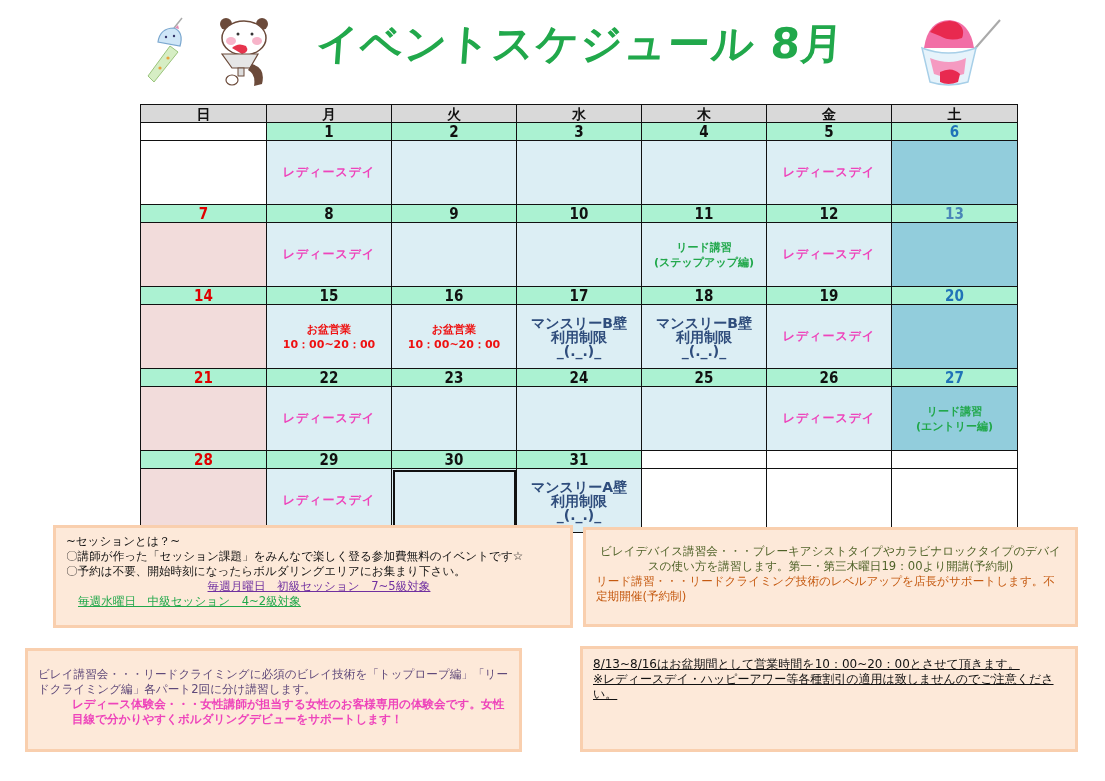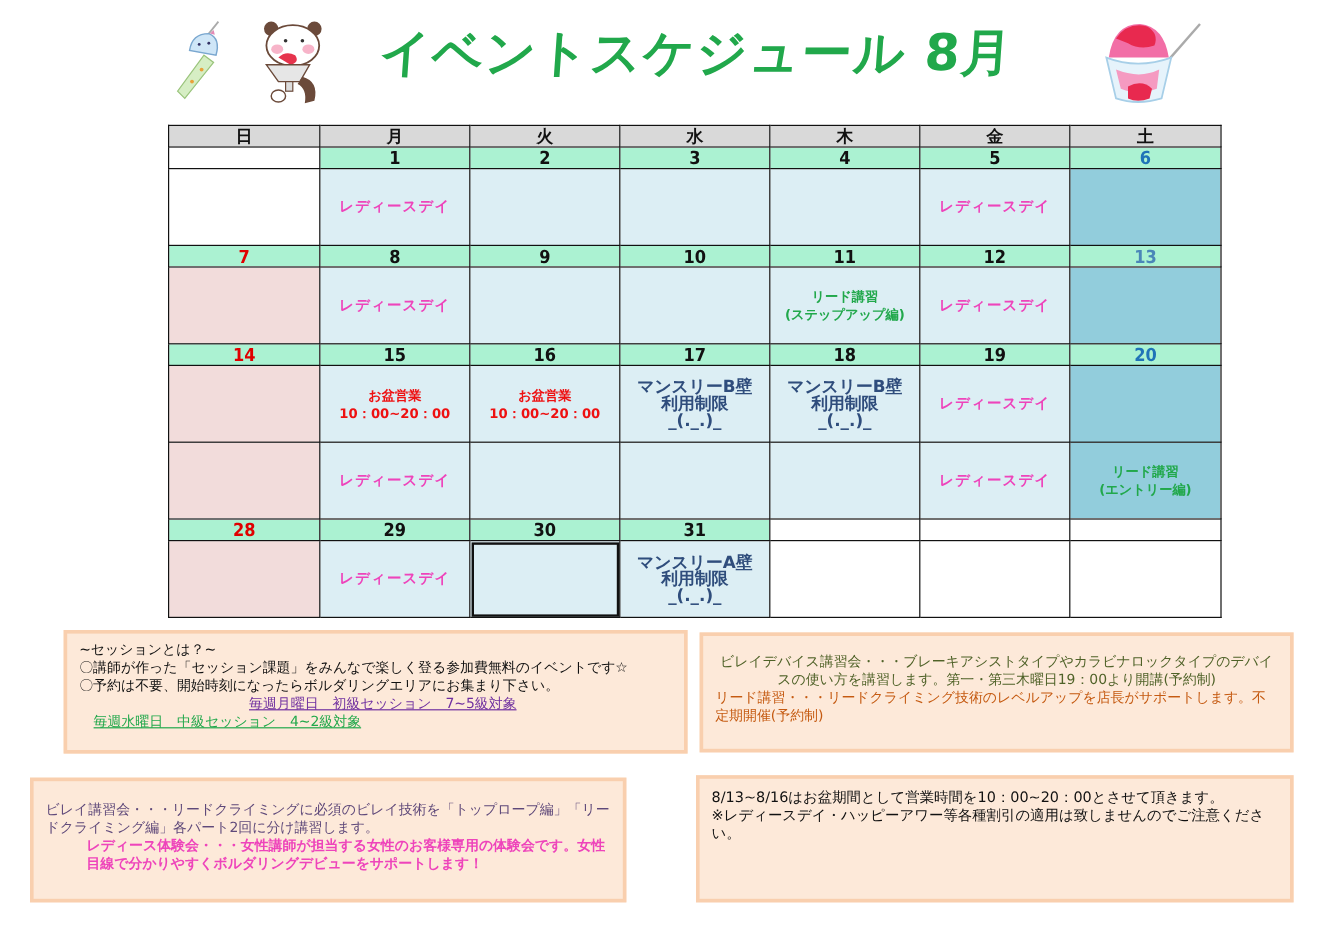--- a/index.html
+++ b/index.html
@@ -54,21 +54,21 @@
   .n2 { left: 583px; top: 527px; width: 495px; height: 100px; padding-top: 14px; }
   .n3 { left: 25px; top: 648px; width: 497px; height: 104px; padding-top: 16px; }
   .n4 { left: 580px; top: 646px; width: 498px; height: 106px; padding-top: 8px; }
   .n1 .l { display: block; }
   .n1 .link1 { color: #7030a0; text-decoration: underline; padding-left: 12px; text-align: center; }
   .n1 .link2 { color: #21a84b; text-decoration: underline; padding-left: 12px; }
   .belay-device { color: #4f6228; text-align: center; }
   .lead-course { color: #c55a11; }
   .belay-course { color: #5f497a; font-weight: normal; }
   .ladies-exp { color: #ee44bb; font-weight: bold; margin-left: 34px; }
-  .n4 span { color: #111; font-size: 12px; }
+  .n4 span { color: #111; text-decoration: underline; font-size: 12px; }
 </style>
 </head>
 <body>
 
 <svg class="illus" style="left:144px;top:14px;" width="50" height="72" viewBox="0 0 50 72">
   <line x1="38" y1="4" x2="30" y2="14" stroke="#aaa" stroke-width="1.5"></line>
   <path d="M14 28 Q16 14 30 14 Q40 18 36 32 Z" fill="#cfe6f7" stroke="#7aa7cf" stroke-width="1.2"></path>
   <circle cx="22" cy="23" r="1.2" fill="#336"></circle>
     <circle cx="30" cy="22" r="1.2" fill="#336"></circle>
   <path d="M31 14 l3 -3 l1 4 z" fill="#e28ab5"></path>
@@ -222,20 +222,29 @@
         </td>
     <td class="cell">
           <div class="ev-ladies">レディースデイ</div>
         </td>
     <td class="cell sat">
           <div></div>
         </td>
   </tr>
 
   <tr>
+    <td class="date sun">21</td>
+    <td class="date">22</td>
+    <td class="date">23</td>
+    <td class="date">24</td>
+    <td class="date">25</td>
+    <td class="date">26</td>
+    <td class="date sat">27</td>
+  </tr>
+  <tr>
     <td class="cell sun">
           <div></div>
         </td>
     <td class="cell">
           <div class="ev-ladies">レディースデイ</div>
         </td>
     <td class="cell">
           <div></div>
         </td>
     <td class="cell">

